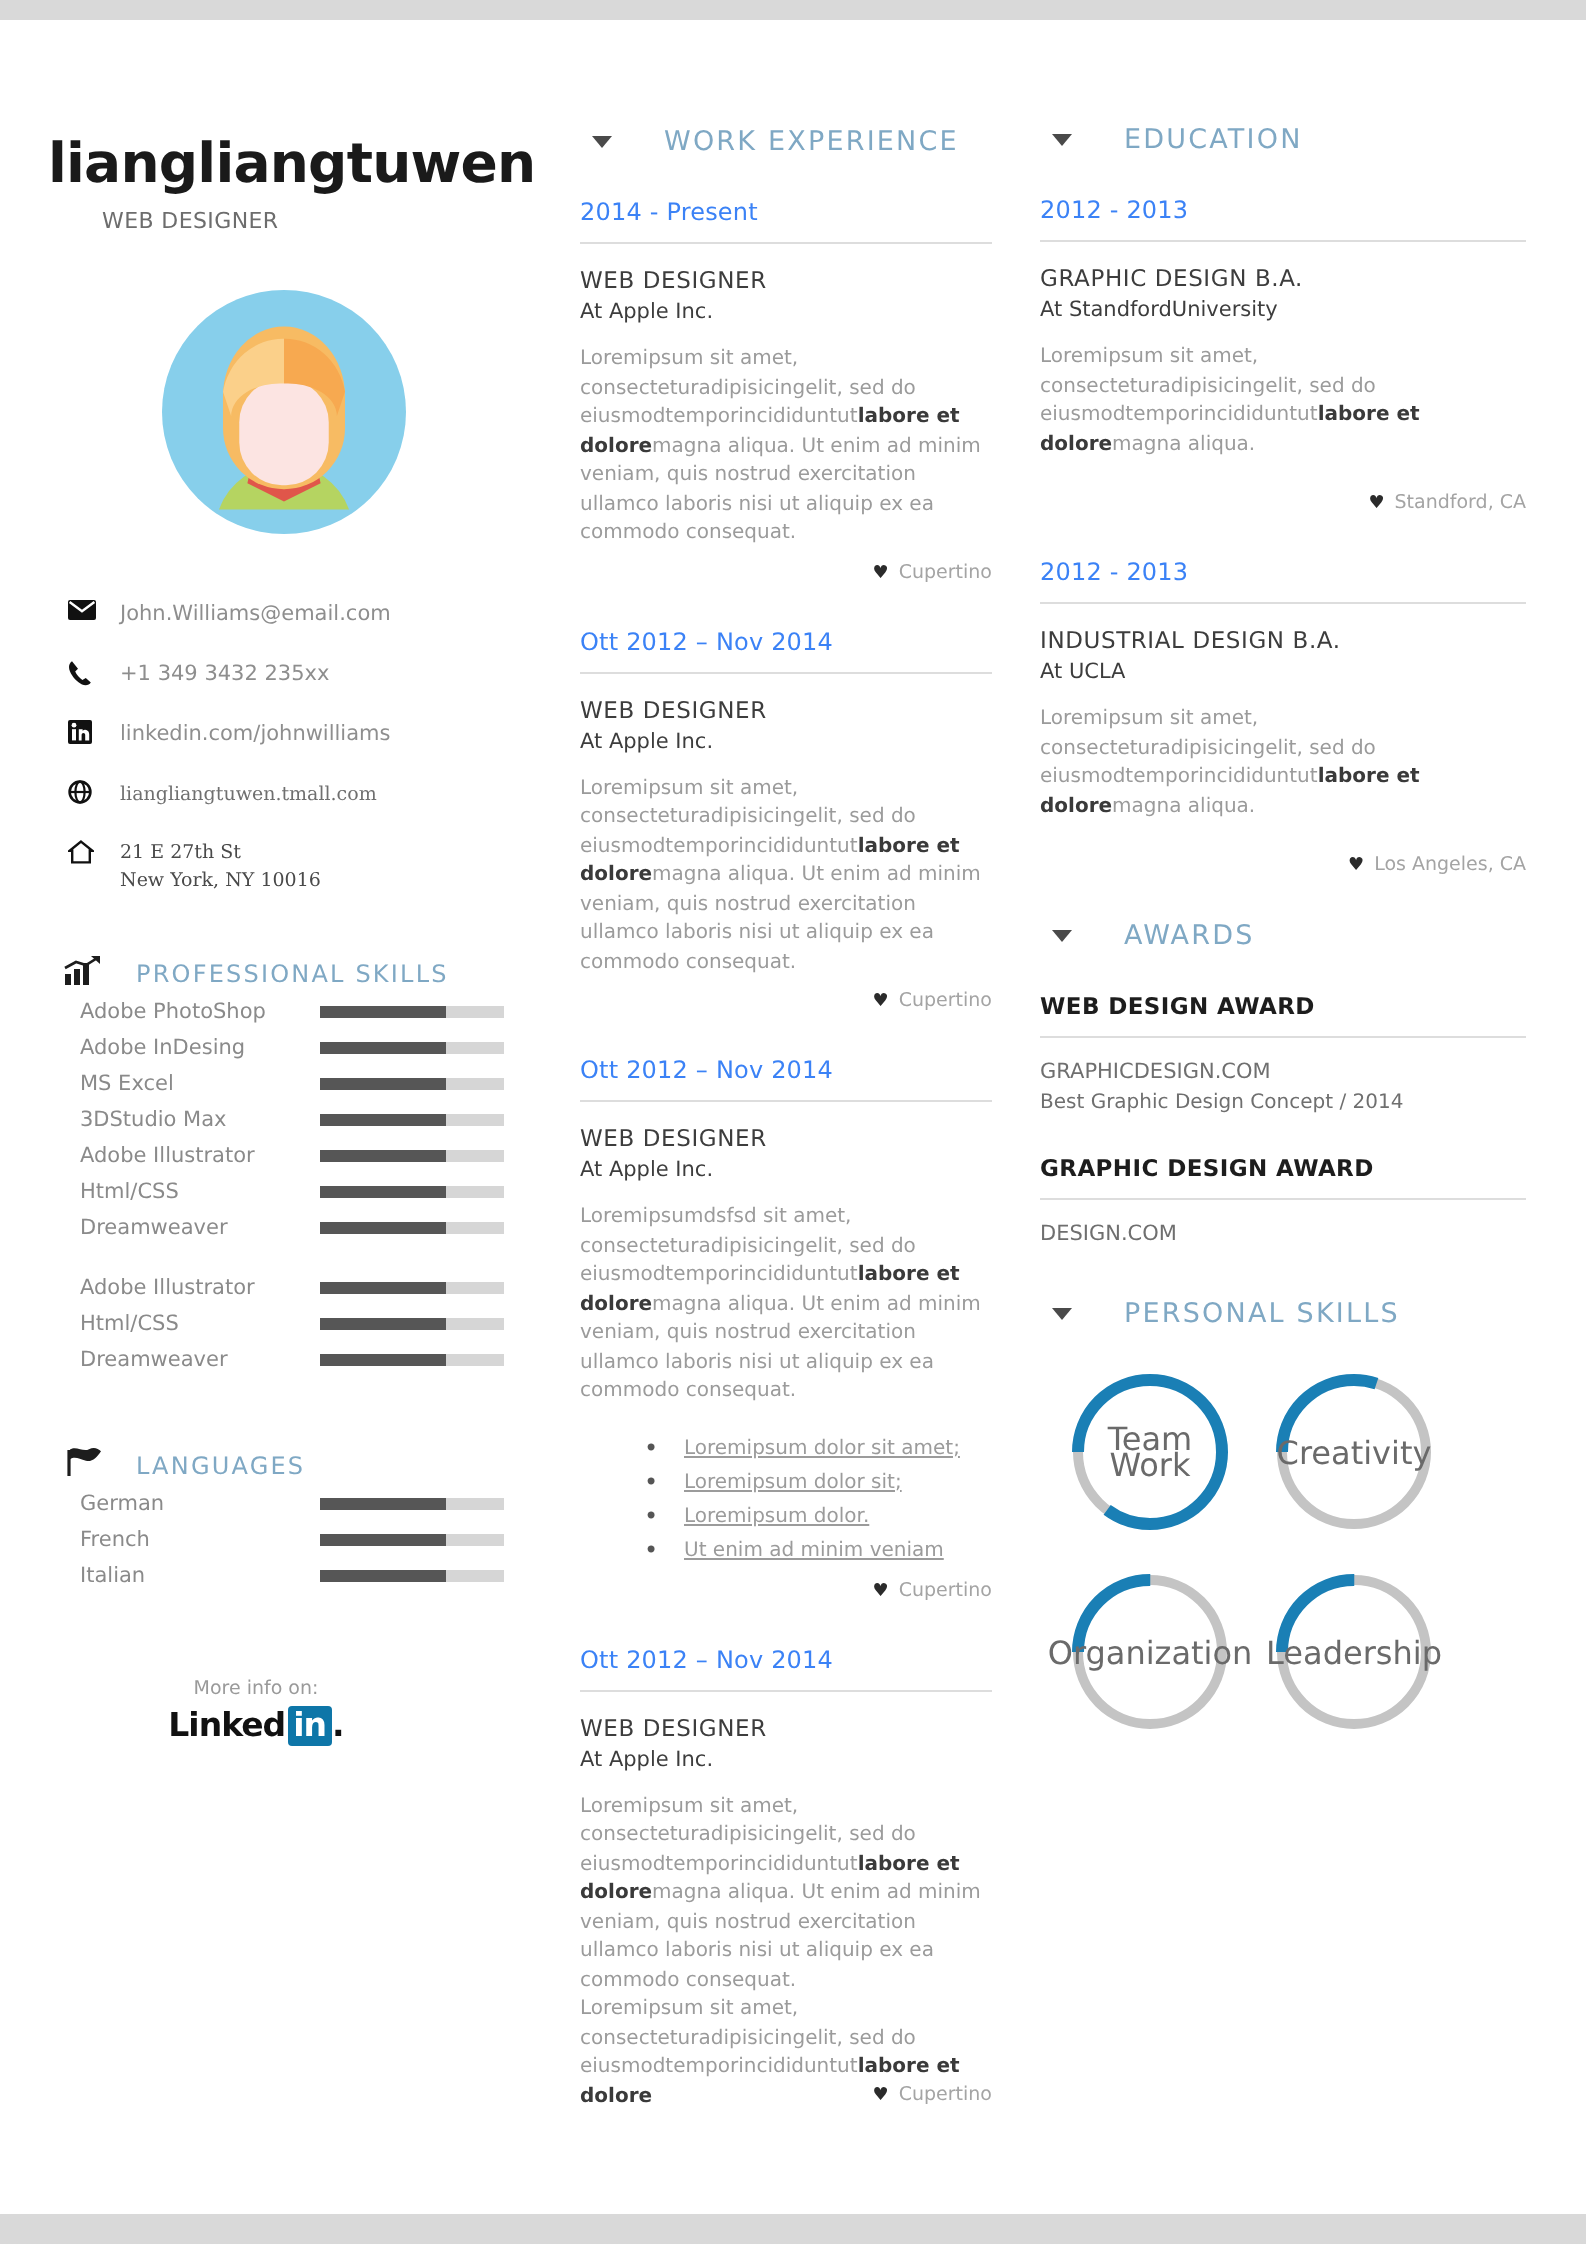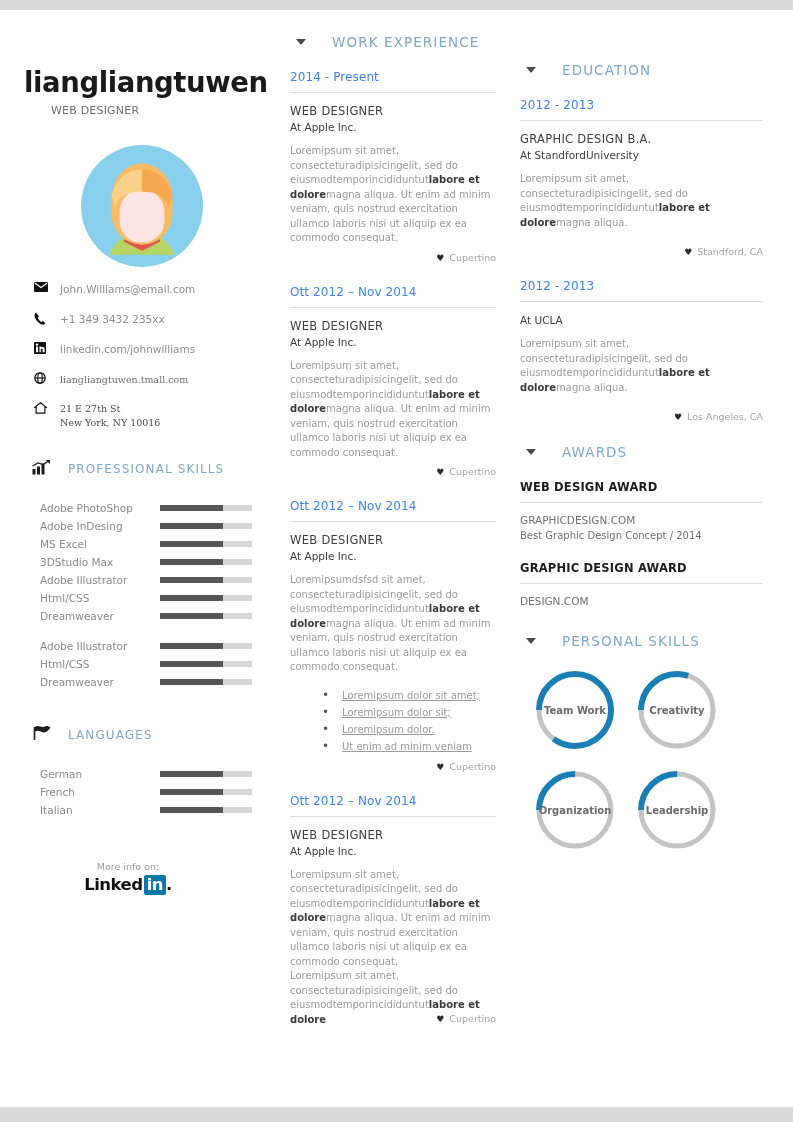--- a/index.html
+++ b/index.html
@@ -26,21 +26,21 @@
   }
   .role {
     font-size: 11px; color: #6d6d6d; letter-spacing: 0.2px;
     margin-top: 7px; margin-left: 27px;
   }
 
   .avatar-wrap { margin-top: 28px; display: flex; justify-content: center; }
   .avatar { width: 122px; height: 122px; }
 
   
-  .contacts { margin-top: 15px; padding-left: 10px; }
+  .contacts { margin-top: 33px; padding-left: 10px; }
   .contact-row { display: flex; align-items: flex-start; margin-bottom: 15px; }
   .contact-ico {
     width: 26px; flex: 0 0 26px; color: #111;
     font-size: 13px; line-height: 15px; text-align: left;
   }
   .contact-ico svg { display: block; }
   .contact-txt { font-size: 10.5px; color: #8e8e8e; line-height: 15px; }
   .contact-txt.serif {
     font-family: "DejaVu Serif", serif; font-size: 9.5px; color: #6f6f6f;
   }
@@ -50,40 +50,40 @@
   }
 
   
   .lsec { display: flex; align-items: center; margin: 30px 0 0 8px; }
   .lsec-ico { width: 36px; flex: 0 0 36px; }
   .lsec-title {
     font-size: 12px; color: #7fa8c4; letter-spacing: 1.1px; font-weight: normal;
   }
 
   
-  .bars { margin-top: 20px; padding-left: 16px; }
+  .bars { padding-left: 16px; }
   .bar-row { display: flex; align-items: center; height: 18px; }
   .bar-lbl { width: 120px; flex: 0 0 120px; font-size: 10.5px; color: #8a8a8a; }
   .bar-track { width: 92px; height: 6px; background: #d6d6d6; position: relative; }
   .bar-fill { position: absolute; left: 0; top: 0; height: 6px; background: #565656; }
   .bar-gap { height: 12px; }
 
   .more-info { margin-top: 42px; text-align: center; padding-right: 28px; }
   .more-lbl { font-size: 9.5px; color: #9a9a9a; }
   .li-logo {
     margin-top: 3px; font-size: 16.5px; font-weight: bold;
     color: #111; letter-spacing: -0.5px;
   }
   .li-in {
     background: #0e76a8; color: #fff; border-radius: 2px;
     padding: 0 3px 1px 3px; margin-left: 1px;
   }
 
   
-  .col-mid { width: 228px; padding: 24px 14px 0 8px; }
+  .col-mid { width: 228px; padding: 53px 14px 0 8px; }
   .col-right { width: 283px; padding: 52px 30px 16px 10px; }
 
   .sec-head { display: flex; align-items: center; margin-bottom: 20px; }
   .tri {
     width: 0; height: 0; margin-right: 26px; margin-left: 6px;
     border-left: 5px solid transparent; border-right: 5px solid transparent;
     border-top: 6px solid #4a4a4a;
   }
   .sec-head .sec-title {
     font-size: 13.5px; color: #7fa8c4; letter-spacing: 1.1px;
@@ -130,21 +130,21 @@
   
   .rings {
     display: flex; flex-wrap: wrap; gap: 18px 20px;
     margin-top: 14px; padding-left: 14px;
   }
   .ring { position: relative; width: 82px; height: 82px; }
   .ring svg { display: block; transform: rotate(-90deg); }
   .ring-lbl {
     position: absolute; inset: 0; display: flex;
     align-items: center; justify-content: center; text-align: center;
-    font-size: 10px; color: #6a6a6a; line-height: 13px; font-weight: bold;
+    font-size: 16px; color: #6a6a6a; line-height: 13px;
   }
 
   .band-top { position: absolute; left: 0; top: 0; width: 793px; height: 10px; background: #d9d9d9; }
   .band-bottom { position: absolute; left: 0; top: 1107px; width: 793px; height: 15px; background: #d9d9d9; }
 </style>
 </head>
 <body>
 
 <div class="band-top"></div>
 
@@ -398,20 +398,21 @@
       <div class="rule"></div>
       <div class="entry-title">GRAPHIC DESIGN B.A.</div>
       <div class="entry-sub">At StandfordUniversity</div>
       <div class="entry-body"><span>Loremipsum sit amet, consecteturadipisicingelit, sed do eiusmodtemporincididuntut</span><b>labore et dolore</b><span>magna aliqua.</span></div>
       <div class="loc" style="margin-top:16px"><span class="hrt">♥</span><span>Standford, CA</span></div>
     </div>
 
     <div class="entry">
       <div class="entry-date">2012 - 2013</div>
       <div class="rule"></div>
+      <div class="entry-title">INDUSTRIAL DESIGN B.A.</div>
       <div class="entry-sub">At UCLA</div>
       <div class="entry-body"><span>Loremipsum sit amet, consecteturadipisicingelit, sed do eiusmodtemporincididuntut</span><b>labore et dolore</b><span>magna aliqua.</span></div>
       <div class="loc" style="margin-top:16px"><span class="hrt">♥</span><span>Los Angeles, CA</span></div>
     </div>
 
     <div class="sec-head" style="margin-top:22px">
       <span class="tri"></span>
       <span class="sec-title">AWARDS</span>
     </div>
 

